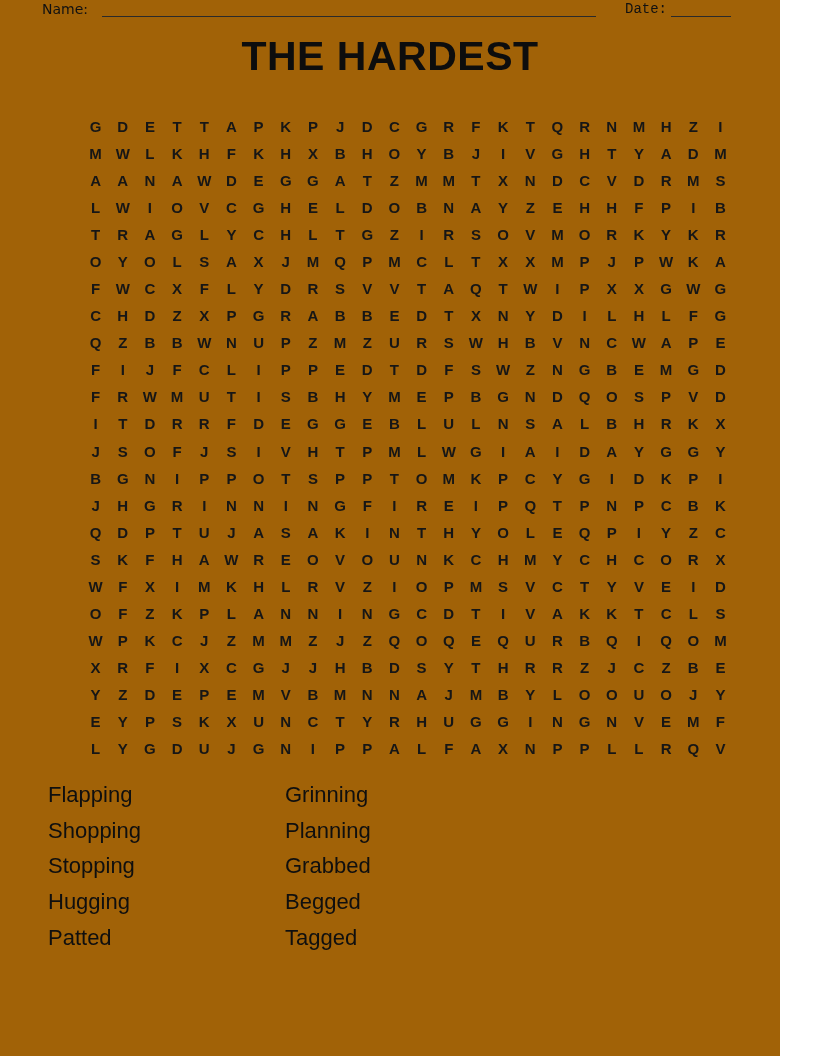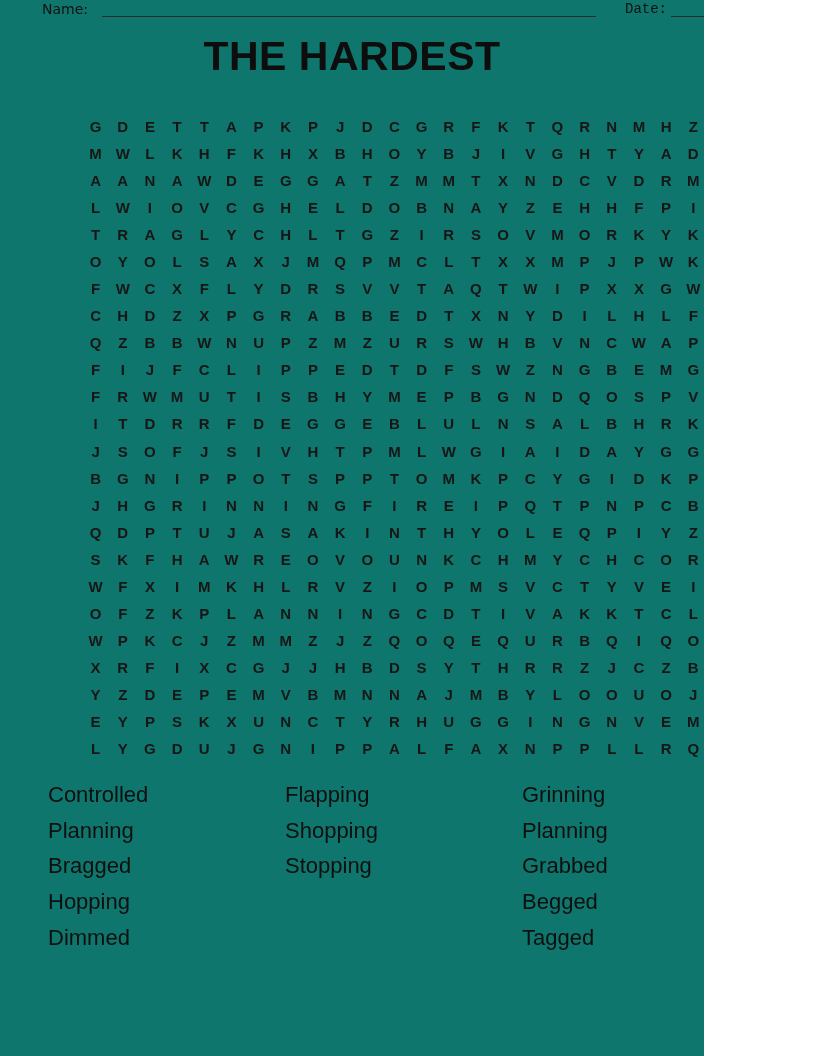--- a/index.html
+++ b/index.html
@@ -1,21 +1,21 @@
 <!DOCTYPE html>
 <html><head>
 <meta charset="utf-8">
 <style>
   * { margin: 0; padding: 0; box-sizing: border-box; }
   html, body { background: #ffffff; }
   .page {
     position: relative;
-    width: 704px;
+    width: 780px;
     height: 1056px;
-    background: #0f766e;
+    background: #a16207;
     color: #111111;
     font-family: "Liberation Sans", sans-serif;
     overflow: hidden;
   }
   
   .hdr-label {
     position: absolute;
     top: 1px;
     font-family: "DejaVu Sans", sans-serif;
     font-size: 14px;
@@ -666,30 +666,25 @@
       <span class="cell">P</span>
       <span class="cell">L</span>
       <span class="cell">L</span>
       <span class="cell">R</span>
       <span class="cell">Q</span>
       <span class="cell">V</span>
     </div>
 
   <div class="words" id="words">
       <div class="word-col">
-        <div class="word">Controlled</div>
-        <div class="word">Planning</div>
-        <div class="word">Bragged</div>
-        <div class="word">Hopping</div>
-        <div class="word">Dimmed</div>
-      </div>
-      <div class="word-col">
         <div class="word">Flapping</div>
         <div class="word">Shopping</div>
         <div class="word">Stopping</div>
+        <div class="word">Hugging</div>
+        <div class="word">Patted</div>
       </div>
       <div class="word-col">
         <div class="word">Grinning</div>
         <div class="word">Planning</div>
         <div class="word">Grabbed</div>
         <div class="word">Begged</div>
         <div class="word">Tagged</div>
       </div>
     </div>
 

